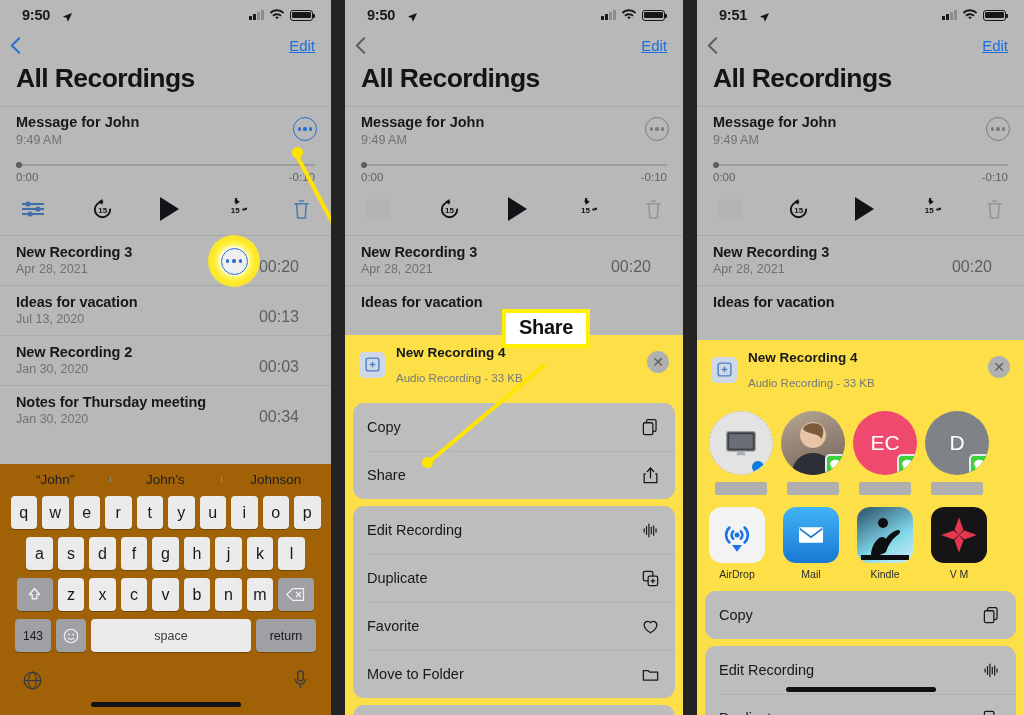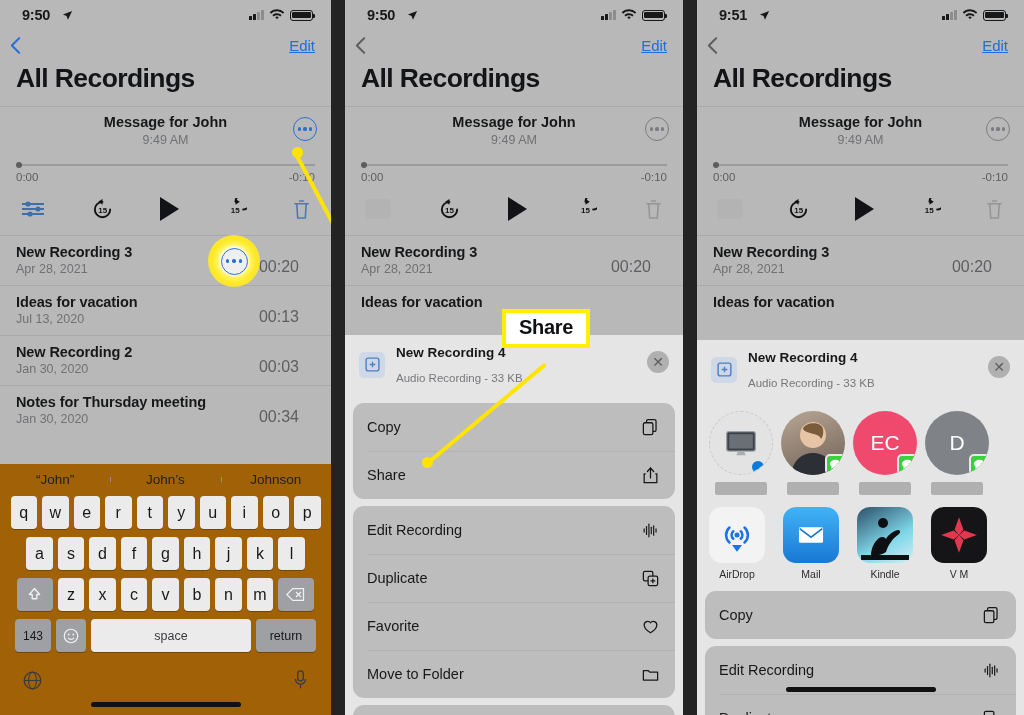--- a/index.html
+++ b/index.html
@@ -22,40 +22,40 @@
   .gap { flex: 0 0 14px; background: #232323; height: 715px; }
   #panel-2 { width: 338px; }
   #panel-3 { width: 327px; }
 
   
   .statusbar {
     height: 30px; display: flex; align-items: center;
     justify-content: space-between; padding: 0 18px 0 22px;
     font-size: 14.5px; font-weight: bold; color: #17181a;
   }
-  .sb-left { display: flex; align-items: center; gap: 12px; letter-spacing: -0.2px; }
+  .sb-left { display: flex; align-items: flex-end; gap: 12px; letter-spacing: -0.2px; }
   .loc-arrow { width: 11px; height: 11px; display:inline-block; }
   .sb-right { display: flex; align-items: center; gap: 5px; }
   .sig { display: flex; align-items: flex-end; gap: 1.5px; height: 10px; }
   .sig i { width: 2.6px; background: #17181a; display: block; border-radius: .5px; }
   .sig i:nth-child(1){height:4px;} .sig i:nth-child(2){height:6px;}
   .sig i:nth-child(3){height:8px; background:#8d8d8d;} .sig i:nth-child(4){height:10px; background:#8d8d8d;}
   .batt { width: 23px; height: 11px; border: 1.4px solid #17181a; border-radius: 3px; position: relative; padding: 1.2px; }
   .batt::after { content:""; position:absolute; right:-3.4px; top:3px; width:2px; height:4.5px; background:#17181a; border-radius:0 1px 1px 0;}
   .batt span { display:block; height:100%; background:#17181a; border-radius:1.2px; }
 
   
   .navrow { height: 30px; display:flex; align-items:center; justify-content:space-between; padding: 0 16px 0 10px; }
   .backchev { width: 11px; height: 19px; }
   .edit-link { font-size: 15px; color: #1a6fe0; text-decoration: underline; font-weight: 400; }
   .bigtitle { font-size: 26.5px; font-weight: bold; color: #131417; padding: 3px 16px 12px; letter-spacing: -0.6px; }
 
   
   .hr { height: 1px; background: #a9a9a9; }
-  .np { padding: 7px 16px 0; text-align: center; }
+  .np { padding: 7px 16px 0; }
   .np-title { font-size: 14.5px; font-weight: bold; color: #17181a; }
   .np-sub { font-size: 12.5px; color: #6f7174; margin-top: 3px; }
   .np-dots {
     position: absolute; right: 14px; width: 24px; height: 24px; border-radius: 50%;
     border: 1.6px solid #2a6fd6; display:flex; align-items:center; justify-content:center; gap:2.6px;
   }
   .np-dots i { width: 3.2px; height: 3.2px; border-radius: 50%; background: #2a6fd6; display:block; }
   .np-dots.muted { border-color: #7a7c80; }
   .np-dots.muted i { background: #7a7c80; }
 
@@ -111,21 +111,21 @@
   }
   .key.wide { width: 36px; background:#9ea0a3; }
   .key.space { flex:1; max-width:160px; font-size:12.5px; color:#3a3b3e; }
   .key.num { width:36px; background:#9ea0a3; font-size:12px; }
   .key.ret { width:60px; background:#9ea0a3; font-size:12.5px; }
   .key.emoji { width:30px; background:#9ea0a3; }
   .kb-bottom { height:40px; display:flex; align-items:center; justify-content:space-between; padding:0 22px; }
   .homebar { height:5px; width:150px; background:#111; border-radius:3px; margin: 2px auto 8px; }
 
   
-  .sheet { position:absolute; left:0; right:0; bottom:0; background:#e5e5e5; }
+  .sheet { position:absolute; left:0; right:0; bottom:0; background:#fde047; }
   .sheet-head { display:flex; align-items:center; padding:10px 14px 12px; position:relative; }
   .sheet-thumb { width:26px;height:26px;border-radius:5px;background:#cfd8e6;display:flex;align-items:center;justify-content:center;margin-right:11px;}
   .sheet-ht { font-size:13.5px;font-weight:bold;color:#17181a;}
   .sheet-hs { font-size:11.5px;color:#76787b;margin-top:12px;}
   .sheet-close { position:absolute;right:14px;top:16px;width:22px;height:22px;border-radius:50%;background:#b0b0b0;display:flex;align-items:center;justify-content:center;color:#5a5c5f;font-size:14px;}
   .mgroup { background:#bdbdbd; border-radius:11px; margin: 7px 8px; overflow:hidden; }
   .mitem { display:flex;align-items:center;justify-content:space-between; padding: 13px 14px; font-size:14.5px; color:#17181a; position:relative; }
   .mitem + .mitem::before { content:""; position:absolute; left:14px; right:0; top:0; height:1px; background:#b2b2b2; }
   .mico { width:22px;height:22px;display:flex;align-items:center;justify-content:center; }
 

